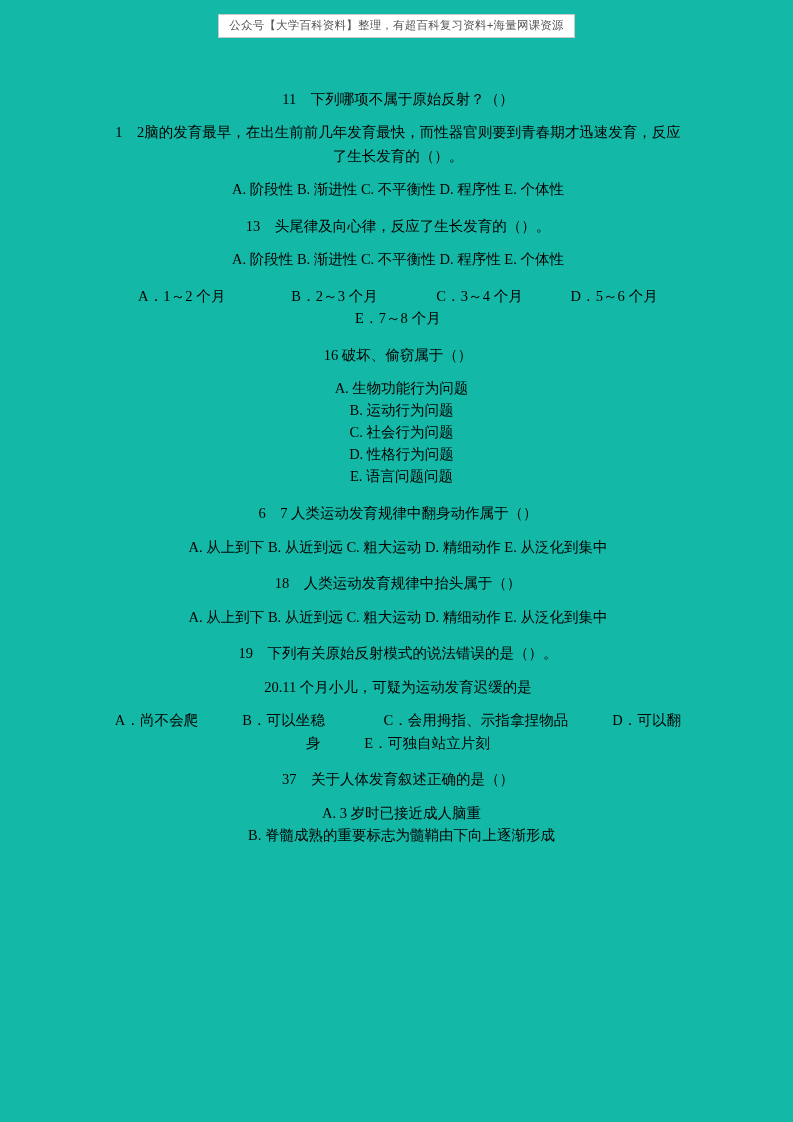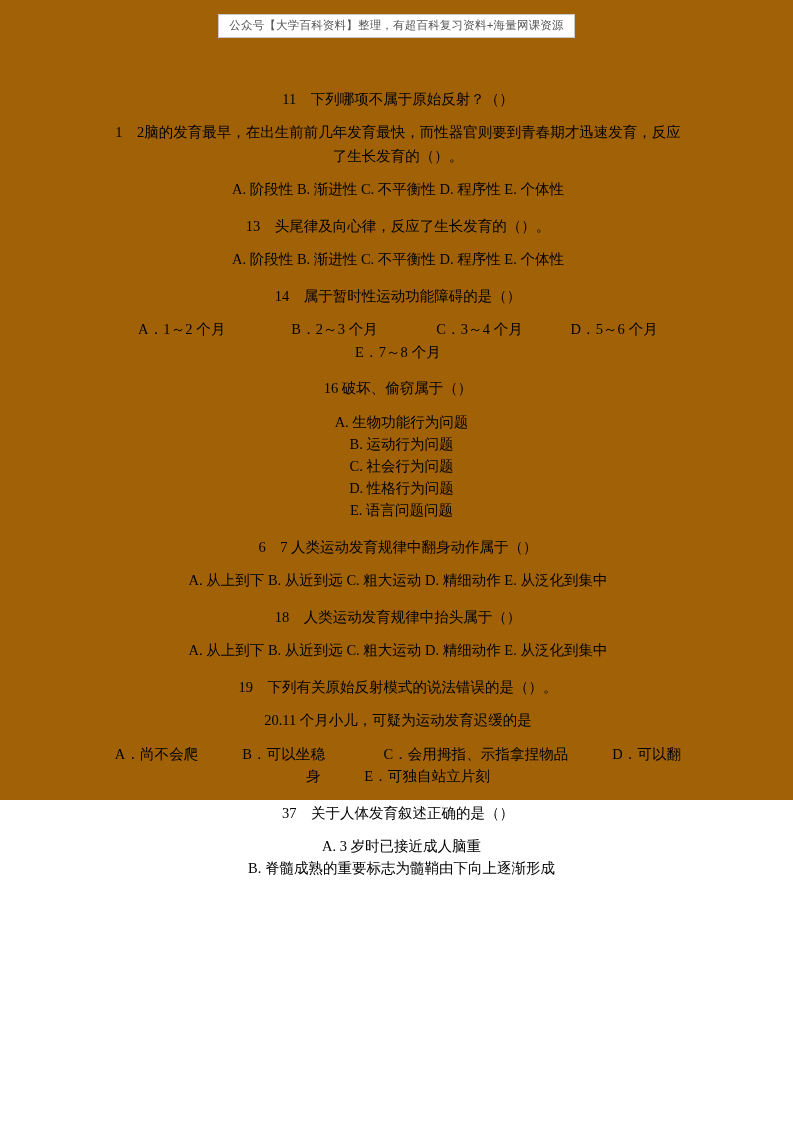--- a/index.html
+++ b/index.html
@@ -9,24 +9,24 @@
   }
   body {
     width: 793px;
     height: 1122px;
     font-family: "Liberation Serif", "DejaVu Serif", serif;
     color: #000000;
     position: relative;
   }
   .page {
     width: 793px;
-    height: 800px;
+    height: 1122px;
     box-sizing: border-box;
     position: relative;
-    background: #a16207;
+    background: #14b8a6;
     text-decoration: underline;
   }
   .watermark {
     position: absolute;
     top: 14px;
     left: 0;
     right: 0;
     text-align: center;
     font-size: 11.5px;
     color: #555555;
@@ -79,21 +79,20 @@
 
   <div class="content">
     <p class="blk tight">11　下列哪项不属于原始反射？（）</p>
 
     <p class="blk tight">1　2脑的发育最早，在出生前前几年发育最快，而性器官则要到青春期才迅速发育，反应了生长发育的（）。</p>
     <p class="blk opts">A. 阶段性 B. 渐进性 C. 不平衡性 D. 程序性 E. 个体性</p>
 
     <p class="blk tight">13　头尾律及向心律，反应了生长发育的（）。</p>
     <p class="blk opts">A. 阶段性 B. 渐进性 C. 不平衡性 D. 程序性 E. 个体性</p>
 
-    <p class="blk tight">14　属于暂时性运动功能障碍的是（）</p>
 
     <p class="blk opts wide">A．1～2 个月　　　　  B．2～3 个月　　　　C．3～4 个月　　　 D．5～6 个月　　E．7～8 个月</p>
 
     <p class="blk tight">16 破坏、偷窃属于（）</p>
     <p class="blk list">A. 生物功能行为问题
 B. 运动行为问题
 C. 社会行为问题
 D. 性格行为问题
 E. 语言问题问题</p>
 

